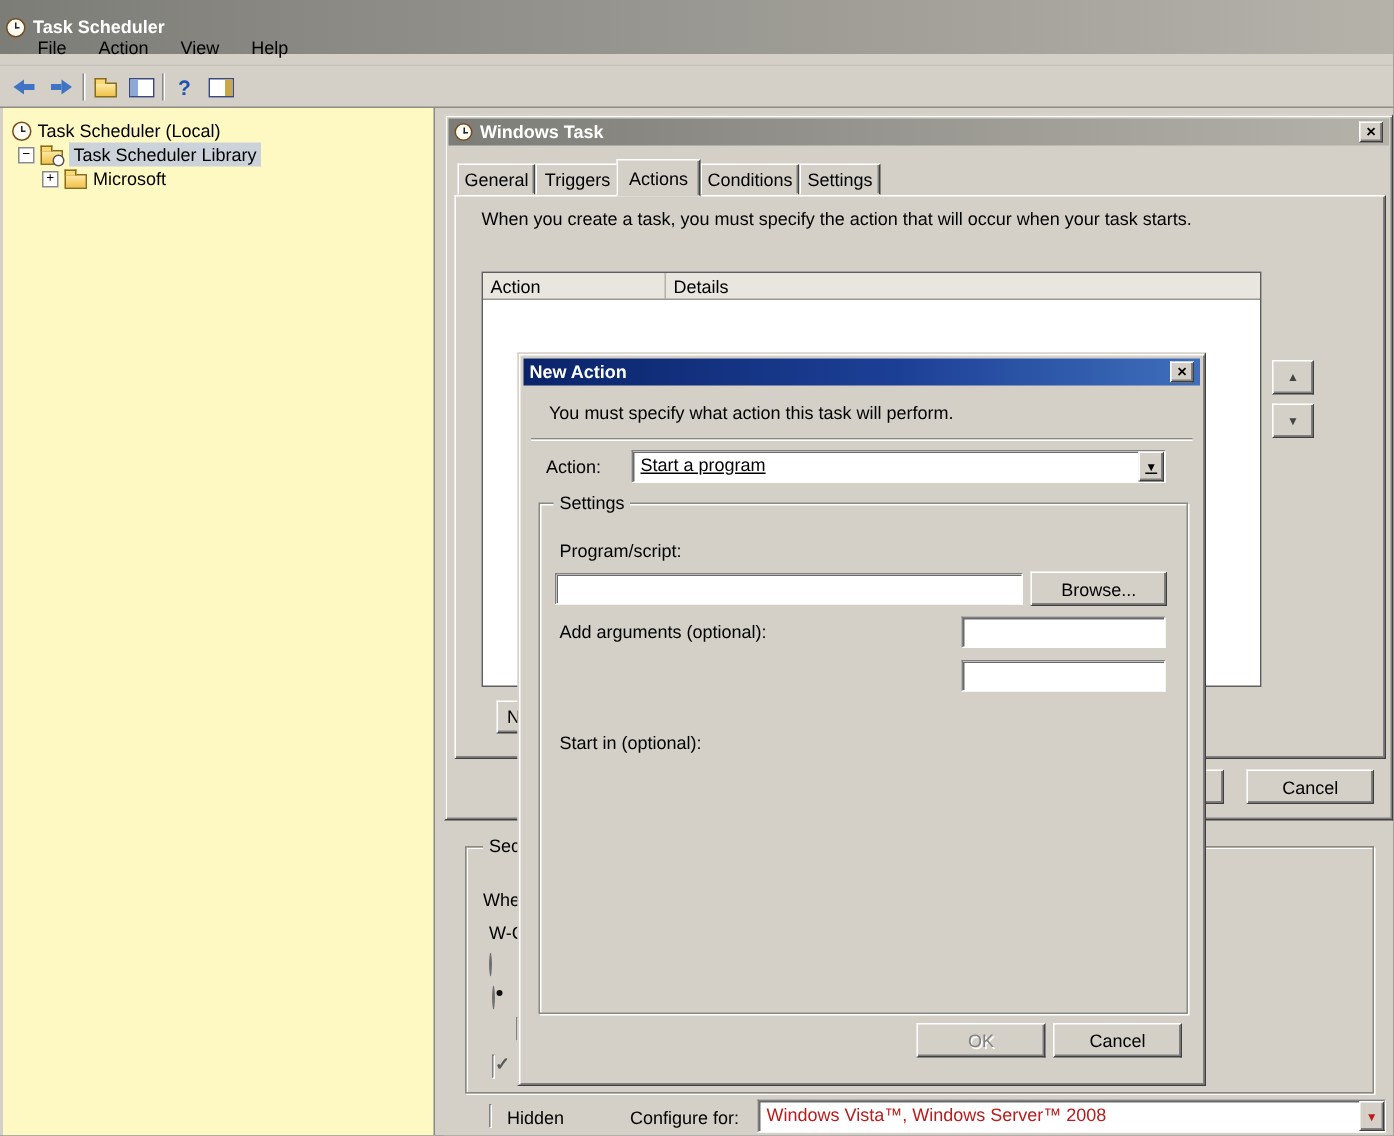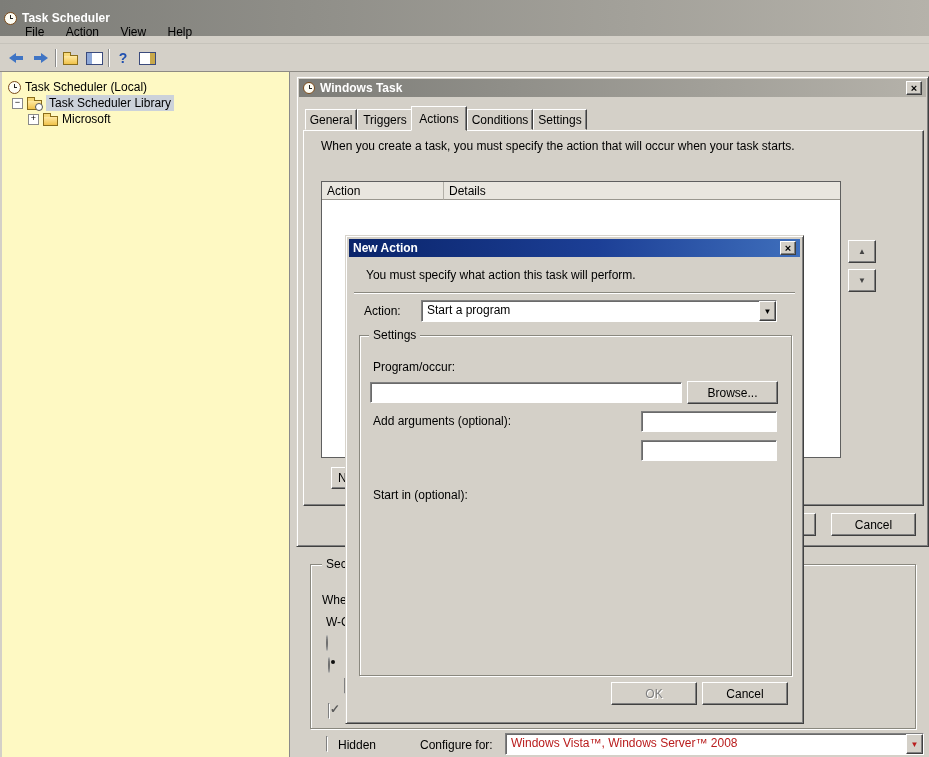--- a/index.html
+++ b/index.html
@@ -203,31 +203,31 @@
       <span class="lbl">New Action</span>
       <span class="btn xbtn">
           <span>×</span>
         </span>
     </div>
 
     <span class="abs lbl" style="left:20px;top:32px;">You must specify what action this task will perform.</span>
     <div class="abs etched" style="left:8px;top:56px;width:441px;"></div>
 
     <span class="abs lbl" style="left:18px;top:68px;">Action:</span>
-    <div class="abs field combo" style="left:75px;top:64px;width:356px;height:22px;">
+    <div class="abs field combo" style="left:75px;top:64px;width:356px;height:22px;text-decoration:underline;">
       <span class="ctext">Start a program</span>
       <span class="btn cbtn">
           <span>▼</span>
         </span>
     </div>
 
     <div class="abs groupbox" style="left:13px;top:99px;width:431px;height:339px;"></div>
     <span class="abs glabel lbl" style="left:23px;top:92px;">Settings</span>
 
-    <span class="abs lbl" style="left:27px;top:124px;">Program/occur:</span>
+    <span class="abs lbl" style="left:27px;top:124px;">Program/script:</span>
     <div class="abs field" style="left:24px;top:146px;width:312px;height:21px;padding:2px 4px;">
       <span></span>
     </div>
     <div class="abs btn" style="left:341px;top:145px;width:91px;height:23px;">
       <span>Browse...</span>
     </div>
 
     <span class="abs lbl" style="left:27px;top:178px;">Add arguments (optional):</span>
     <div class="abs field" style="left:295px;top:175px;width:136px;height:21px;padding:2px 4px;">
       <span></span>

